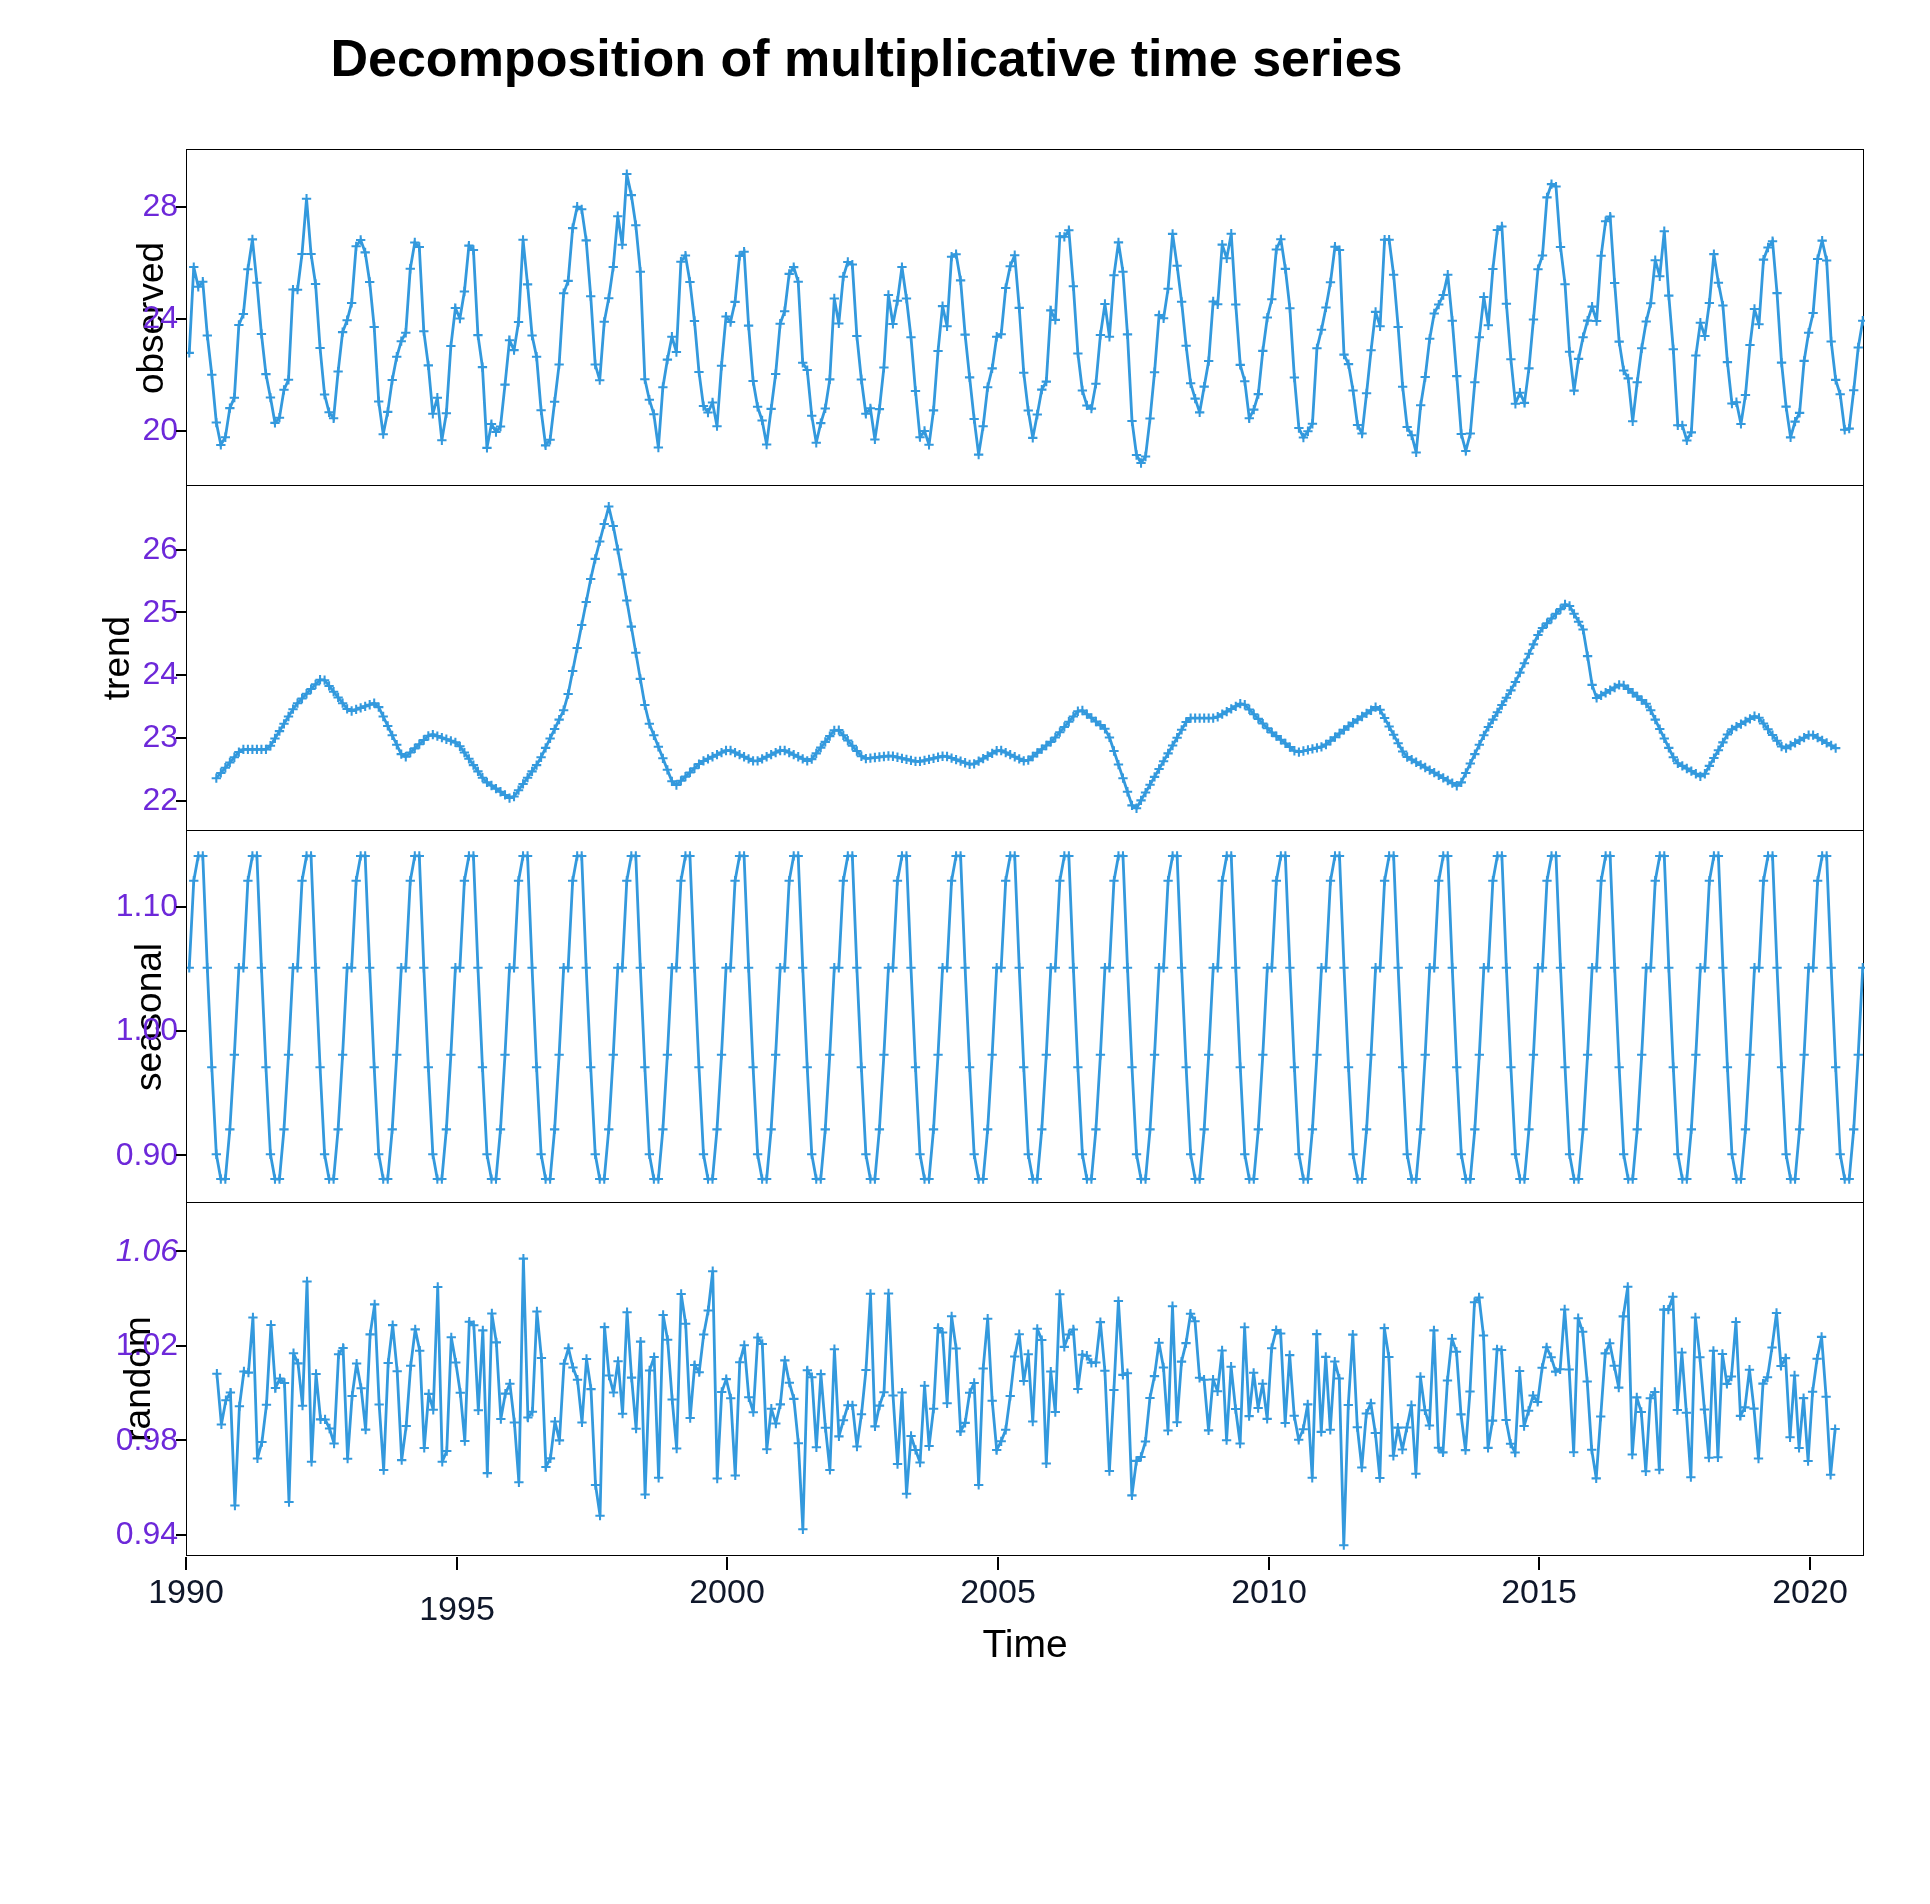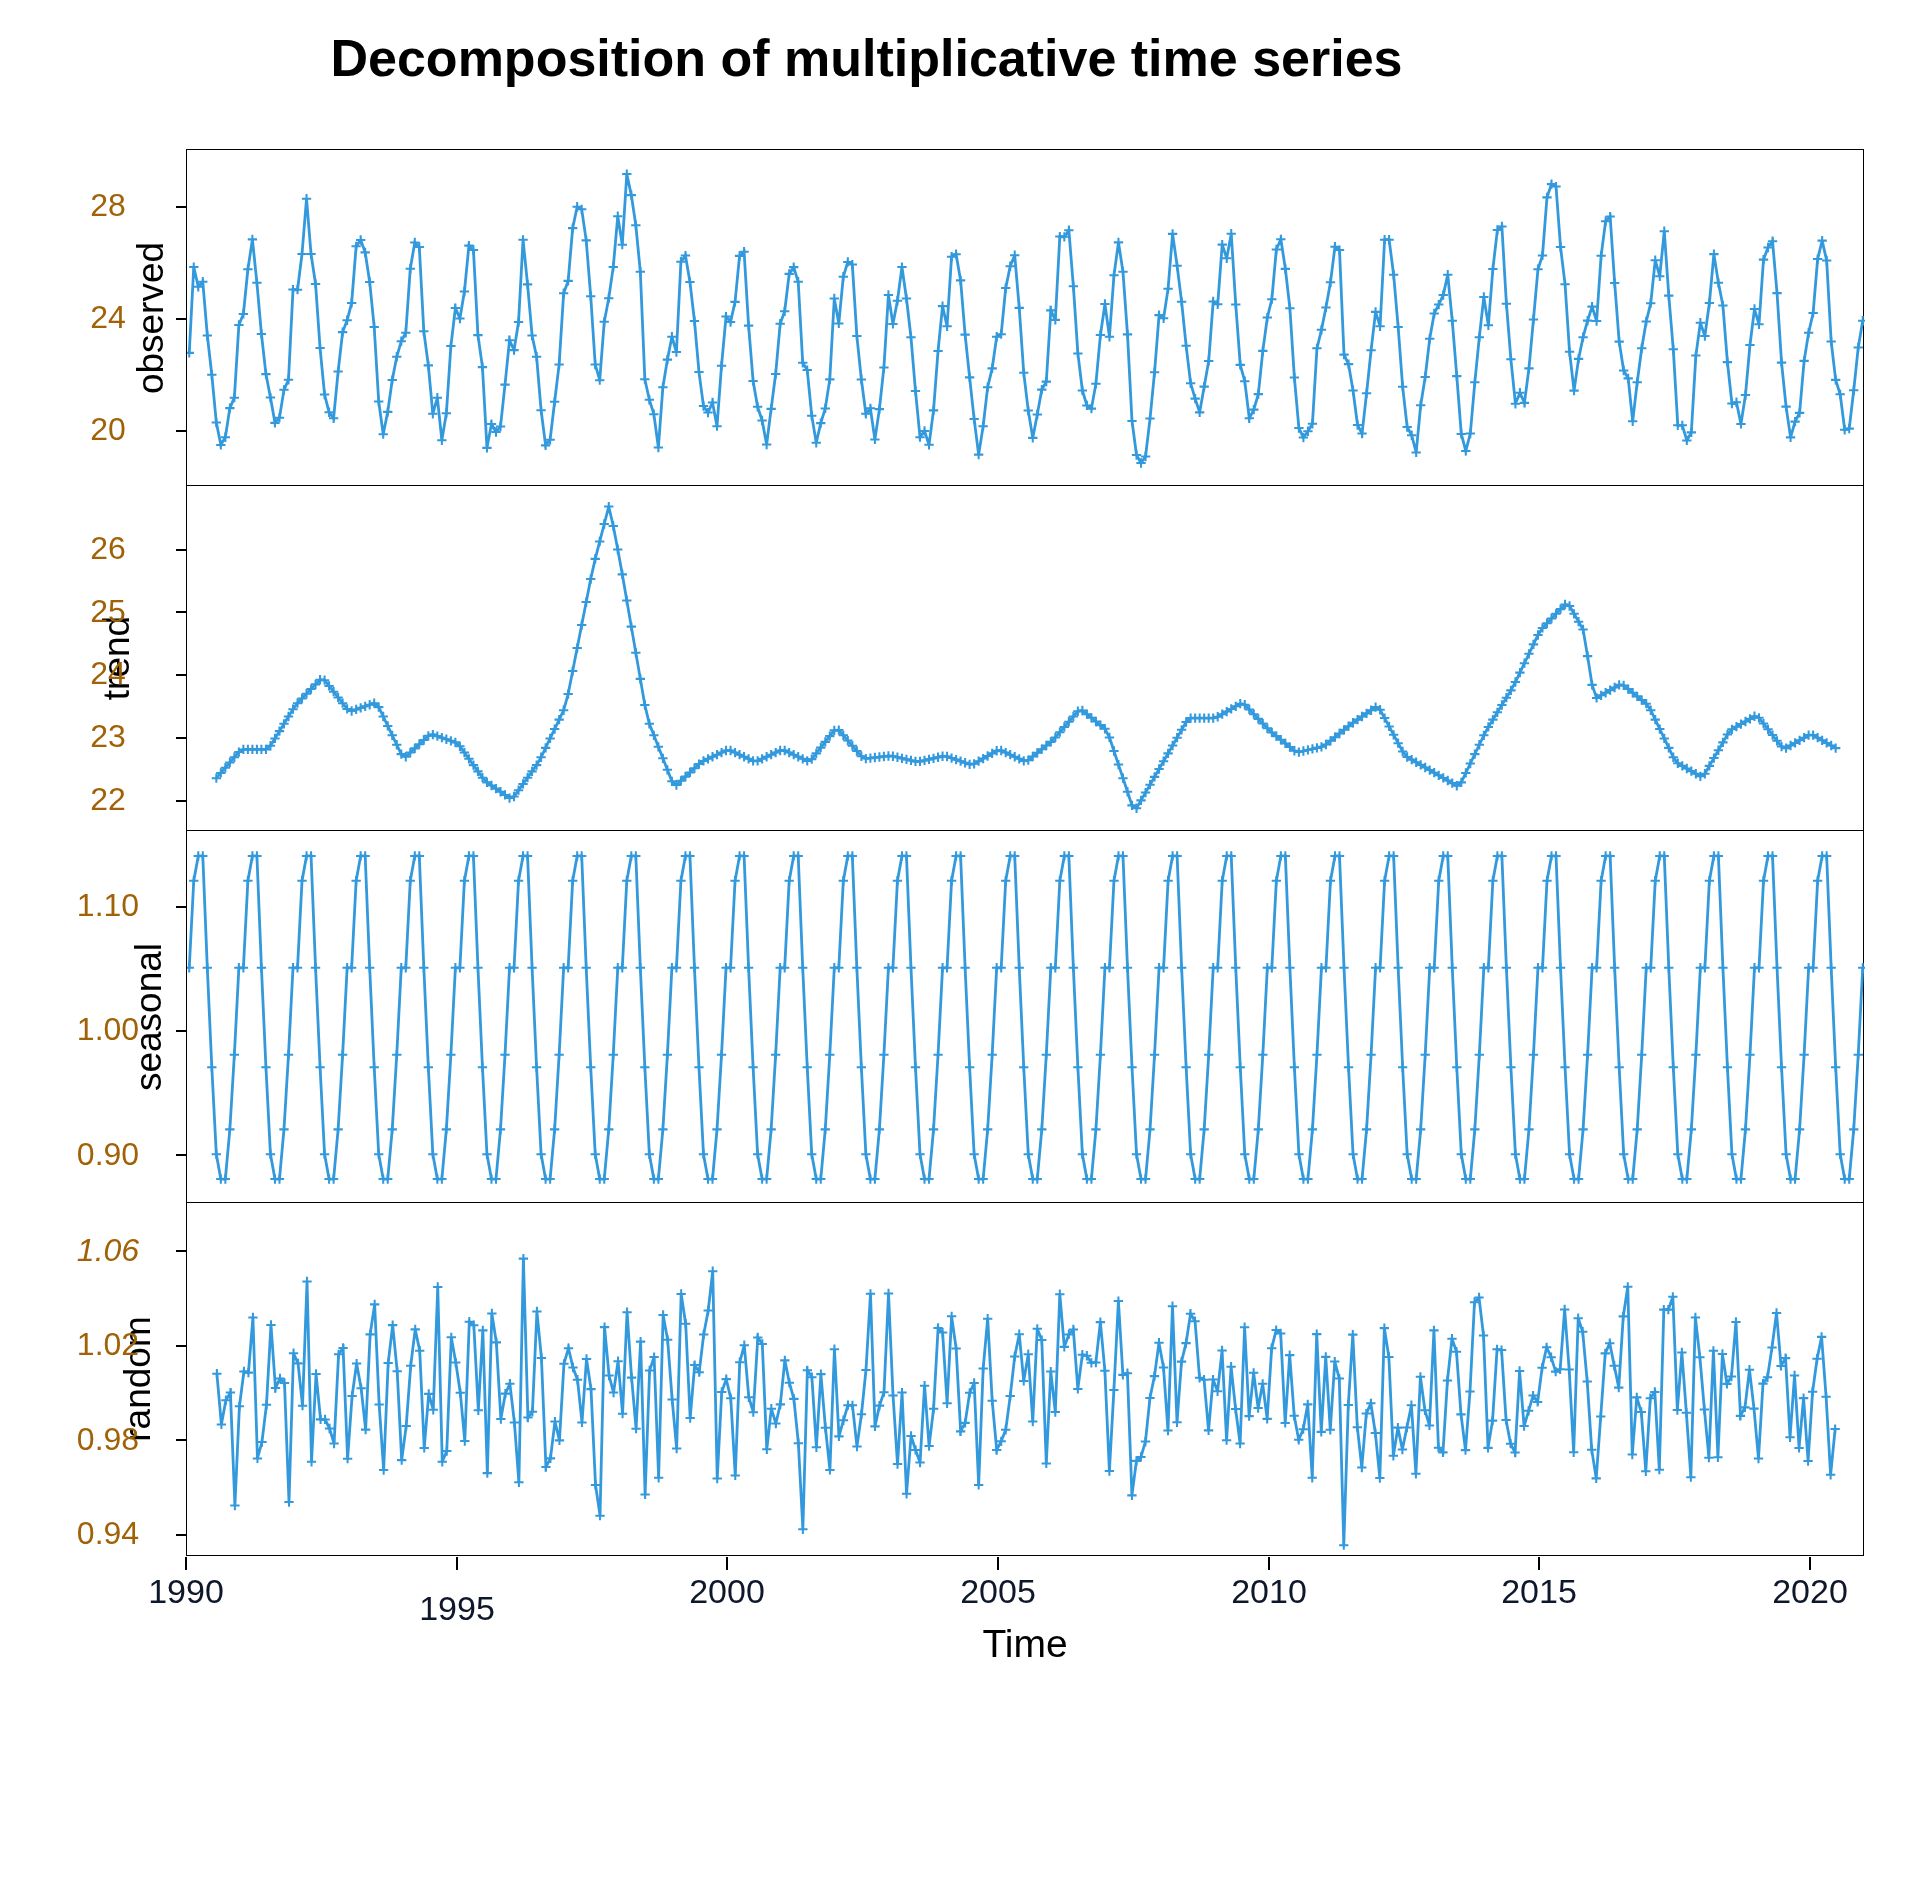--- a/index.html
+++ b/index.html
@@ -3,21 +3,21 @@
 <meta charset="utf-8">
 <style>
   html,body{margin:0;padding:0;background:#fff;font-family:Arial,Helvetica,sans-serif}
   .wrap{position:relative;width:1733px;height:1905px}
   .title{position:absolute;top:28px;left:0;right:0;text-align:center;font-weight:bold;font-size:52px;color:#000}
   .plot{position:absolute;left:186px;top:149px;width:1678px;height:1585px}
   .panel{position:absolute;left:0;width:1678px;border:1.9px solid #000;box-sizing:border-box}
   .ylab{position:absolute;left:-112px;top:50%;transform:translateY(-50%) rotate(-90deg);transform-origin:center;font-size:37px;color:#000;white-space:nowrap}
   .xlab{position:absolute;left:0;right:0;bottom:-103px;text-align:center;font-size:39px;color:#000}
   svg{position:absolute;left:0;top:0}
-  .tick{position:absolute;font-size:32px;color:#a16207;text-align:center}
+  .tick{position:absolute;font-size:32px;color:#6d28d9;text-align:right}
   .xtick{position:absolute;font-size:34px;color:#0f172a;text-align:center;width:112px;margin-left:-56px}
 </style>
 </head>
 <body>
 
 <div class="wrap">
   <div class="title">Decomposition of multiplicative time series</div>
   <div class="plot">
 
     <div class="xlab" style="top: 1473px; bottom: auto;">Time</div>

